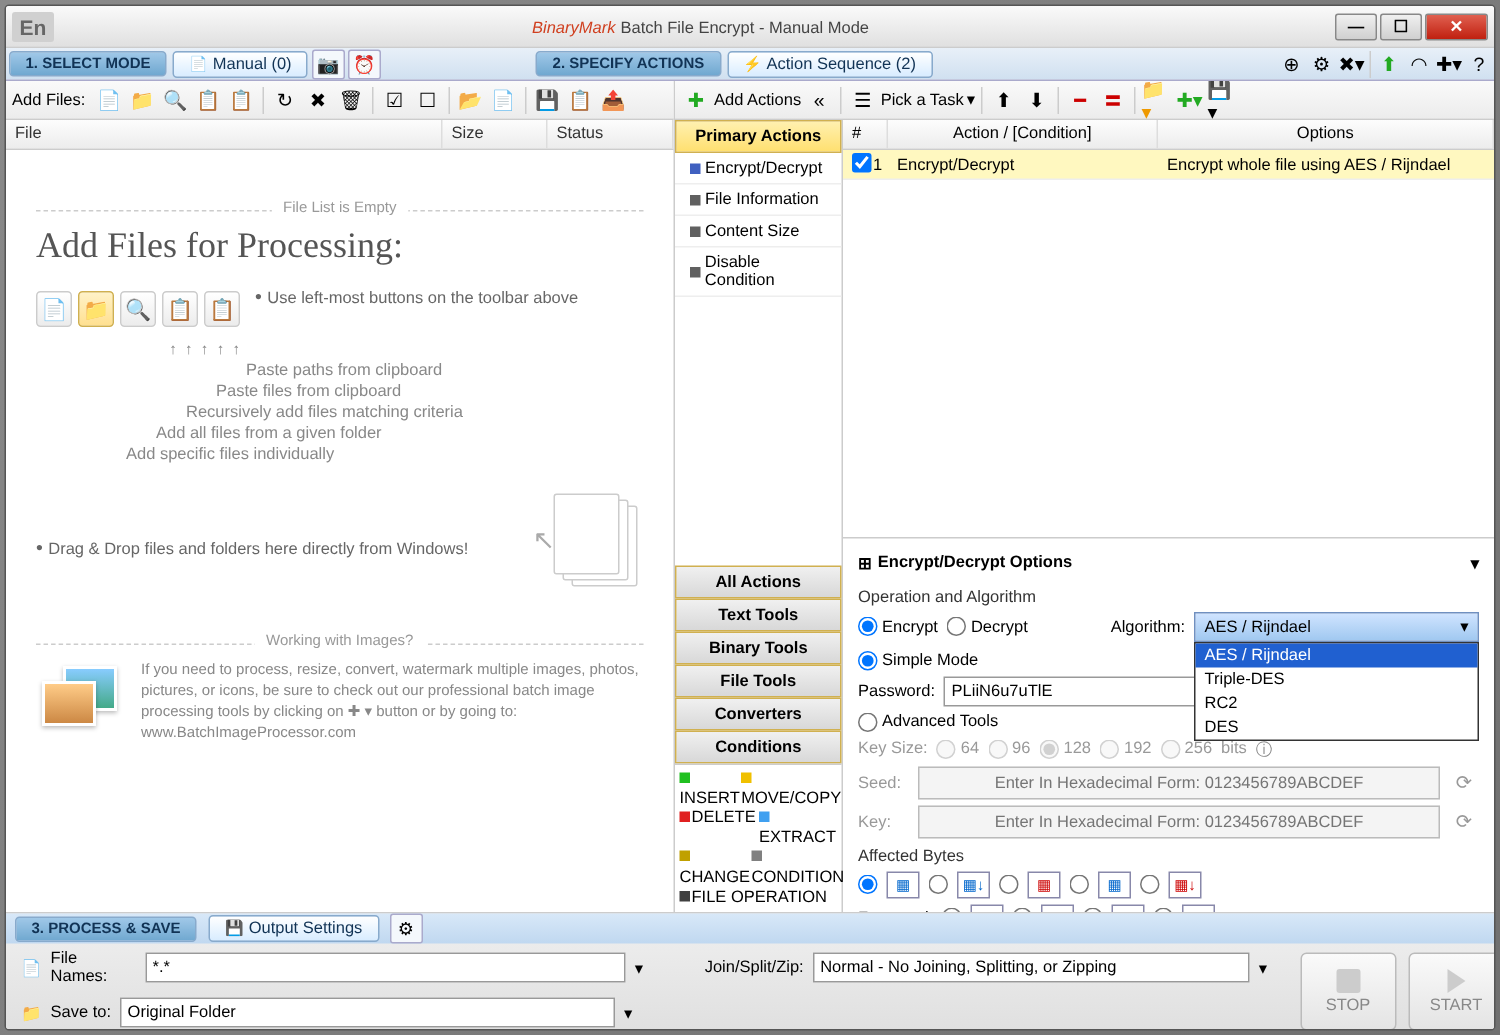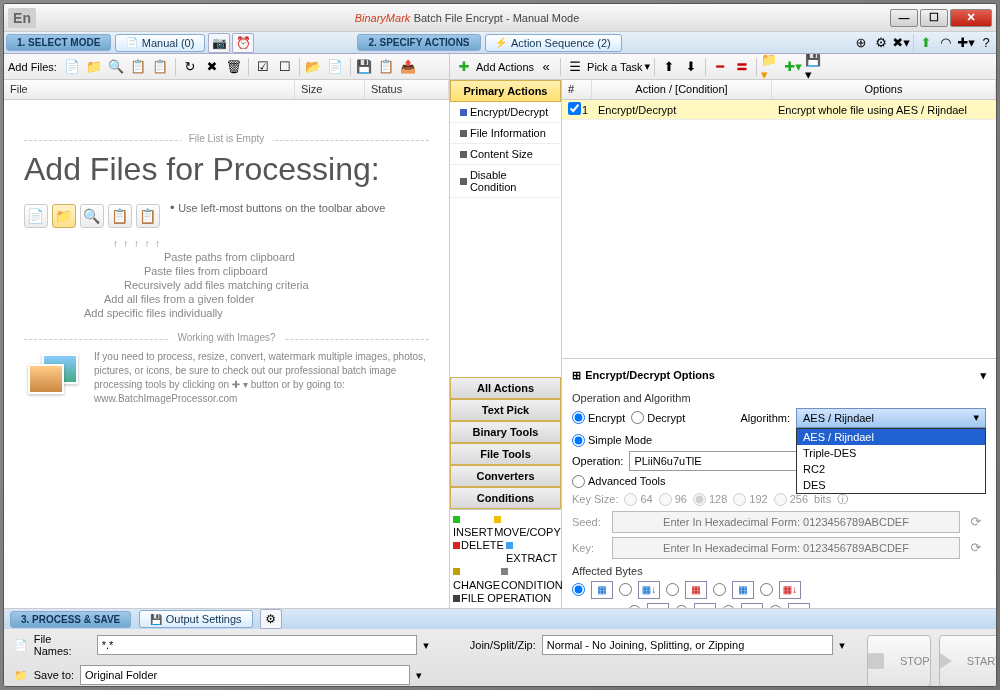--- a/index.html
+++ b/index.html
@@ -30,21 +30,21 @@
 
 .toolbar { height: 26px; background: linear-gradient(#fafafa,#ececec); border-bottom: 1px solid #ccc; display: flex; align-items: center; padding: 0 4px; gap: 2px; }
 .toolbar .lbl { margin-right: 4px; }
 .tb-ic { width: 20px; height: 20px; display: flex; align-items: center; justify-content: center; cursor: pointer; border-radius: 2px; font-size: 13px; }
 .sep { width: 1px; height: 18px; background: #ccc; margin: 0 2px; }
 
 .listhead { height: 20px; background: linear-gradient(#fdfdfd,#ececec); border-bottom: 1px solid #ccc; display: flex; }
 .listhead > div { padding: 3px 6px; border-right: 1px solid #ddd; color: #333; }
 
 .emptyarea { flex: 1; padding: 30px 20px; color: #666; position: relative; }
-.emptyarea h1 { font-size: 32px; color: #555; font-weight: 300; margin: 6px 0; }
+.emptyarea h1 { font-size: 24px; color: #555; font-weight: 300; margin: 6px 0; font-family: Liberation Serif, serif; }
 .emptyline { font-size: 11px; color: #888; margin: 2px 0; }
 .hintbtns { display: flex; gap: 4px; margin: 10px 0; }
 .hintbtn { width: 24px; height: 24px; border: 1px solid #ccc; border-radius: 3px; display: flex; align-items: center; justify-content: center; background: linear-gradient(#fff,#ececec); font-size: 14px; }
 .hintbtn.hl { background: linear-gradient(#fff2c8,#ffe090); border-color: #d0b050; }
 .dashline { border-top: 1px dashed #ccc; margin: 10px 0; position: relative; }
 .dashline span { position: absolute; left: 50%; transform: translateX(-50%); top: -8px; background: #fff; padding: 0 8px; color: #999; font-size: 10px; }
 
 .actionsidebar { width: 112px; background: #fff; border-right: 1px solid #ccc; display: flex; flex-direction: column; font-size: 10px; }
 .actcat { padding: 4px 6px; border-bottom: 1px solid #eee; cursor: pointer; display: flex; align-items: center; gap: 3px; }
 .actcat.hdr { background: linear-gradient(#fff0b0,#ffe070); font-weight: bold; text-align: left; justify-content: center; border: 1px solid #d0b050; }
@@ -73,21 +73,21 @@
 .ddlist > div { padding: 2px 6px; cursor: pointer; }
 .ddlist > div.sel { background: #2060d0; color: #fff; }
 .disabled { color: #999; }
 .hexin { border: 1px solid #bbb; background: #f4f4f4; padding: 3px; flex: 1; text-align: center; color: #999; height: 22px; }
 .affbtn { width: 22px; height: 18px; border: 1px solid #88a; display: flex; align-items: center; justify-content: center; font-size: 10px; cursor: pointer; }
 
 .bottombar { height: 78px; background: linear-gradient(#f0f0f0,#e0e0e0); border-top: 1px solid #ccc; display: flex; flex-direction: column; }
 .bottabs { height: 22px; display: flex; align-items: center; background: linear-gradient(#d8e8f8,#c0d8f0); padding: 0 4px; gap: 4px; }
 .botrow { display: flex; align-items: center; padding: 4px 10px; gap: 6px; }
 .botrow .txtin { width: 330px; }
-.bigbtn { width: 64px; height: 52px; border: 1px solid #bbb; border-radius: 4px; background: linear-gradient(#fafafa,#e4e4e4); display: flex; flex-direction: row; align-items: center; justify-content: space-between; cursor: pointer; color: #888; font-size: 9px; gap: 2px; }
+.bigbtn { width: 64px; height: 52px; border: 1px solid #bbb; border-radius: 4px; background: linear-gradient(#fafafa,#e4e4e4); display: flex; flex-direction: column; align-items: center; justify-content: center; cursor: pointer; color: #888; font-size: 9px; gap: 2px; }
 .bigbtn .tri { width: 0; height: 0; border-left: 12px solid #ccc; border-top: 8px solid transparent; border-bottom: 8px solid transparent; }
 .bigbtn .sq { width: 16px; height: 16px; background: #ccc; border-radius: 2px; }
 
 .arrowtxt { font-size: 10px; color: #888; }
 .docstack { width: 60px; height: 70px; position: relative; margin: 10px auto; }
 .doc { position: absolute; width: 44px; height: 54px; background: #fff; border: 1px solid #ccc; border-radius: 2px; }
 </style>
 </head>
 <body>
 
@@ -169,20 +169,29 @@
             </div>
             <div class="arrowtxt" style="text-align:right">↑ &nbsp;↑ &nbsp;↑ &nbsp;↑ &nbsp;↑</div>
           </div>
           <div style="flex:1;color:#666;font-size:13px;padding-top:6px">• <span>Use left-most buttons on the toolbar above</span></div>
         </div>
         <div class="emptyline" style="padding-left:140px">Paste paths from clipboard</div>
         <div class="emptyline" style="padding-left:120px">Paste files from clipboard</div>
         <div class="emptyline" style="padding-left:100px">Recursively add files matching criteria</div>
         <div class="emptyline" style="padding-left:80px">Add all files from a given folder</div>
         <div class="emptyline" style="padding-left:60px">Add specific files individually</div>
+        <div style="display:flex;align-items:center;gap:10px;margin-top:10px">
+          <div style="color:#666;font-size:13px;flex:1">• <span>Drag &amp; Drop files and folders here directly from Windows!</span></div>
+          <div class="docstack">
+            <div class="doc" style="top:8px;left:12px"></div>
+            <div class="doc" style="top:4px;left:6px"></div>
+            <div class="doc" style="top:0;left:0"></div>
+            <div style="position:absolute;top:20px;left:-14px;font-size:18px;color:#aaa">↖</div>
+          </div>
+        </div>
         <div class="dashline" style="margin-top:20px">
             <span>Working with Images?</span>
           </div>
         <div style="display:flex;gap:10px;margin-top:10px">
           <div style="width:60px;height:50px;position:relative">
             <div style="position:absolute;width:36px;height:30px;border:2px solid #fff;background:linear-gradient(#8cf,#4a8);top:4px;left:18px;box-shadow:0 1px 3px #0004"></div>
             <div style="position:absolute;width:36px;height:30px;border:2px solid #fff;background:linear-gradient(#fc8,#c84);top:14px;left:4px;box-shadow:0 1px 3px #0004"></div>
           </div>
           <div style="flex:1;color:#888;font-size:10px;line-height:1.4">If you need to process, resize, convert, watermark multiple images, photos, pictures, or icons, be sure to check out our professional batch image processing tools by clicking on ✚ ▾ button or by going to: www.BatchImageProcessor.com</div>
         </div>
@@ -223,21 +232,21 @@
           <div class="actcat sub">
               <span class="sq" style="background:#606060"></span>
               <span>Content Size</span>
             </div>
           <div class="actcat sub">
               <span class="sq" style="background:#606060"></span>
               <span>Disable Condition</span>
             </div>
           <div style="flex:1"></div>
           <div class="actcat hdr" style="background:linear-gradient(#f0f0f0,#d8d8d8);font-weight:bold">All Actions</div>
-          <div class="actcat hdr" style="background:linear-gradient(#f0f0f0,#d8d8d8);font-weight:bold">Text Pick</div>
+          <div class="actcat hdr" style="background:linear-gradient(#f0f0f0,#d8d8d8);font-weight:bold">Text Tools</div>
           <div class="actcat hdr" style="background:linear-gradient(#f0f0f0,#d8d8d8);font-weight:bold">Binary Tools</div>
           <div class="actcat hdr" style="background:linear-gradient(#f0f0f0,#d8d8d8);font-weight:bold">File Tools</div>
           <div class="actcat hdr" style="background:linear-gradient(#f0f0f0,#d8d8d8);font-weight:bold">Converters</div>
           <div class="actcat hdr" style="background:linear-gradient(#f0f0f0,#d8d8d8);font-weight:bold">Conditions</div>
           <div class="legend" id="legend">
               <div class="legrow">
                 <span style="flex: 1 1 0%;"><span class="legsq" style="background:#20c020"></span>INSERT</span>
                 <span style="flex: 1 1 0%;"><span class="legsq" style="background:#f0c000"></span>MOVE/COPY</span>
               </div>
               <div class="legrow">
@@ -295,21 +304,21 @@
                 </div>
               </div>
             </div>
             <div class="optrow">
               <label>
                   <input type="radio" checked="" style=""> 
                   <span>Simple Mode</span>
                 </label>
             </div>
             <div class="optrow">
-              <span>Operation:</span>
+              <span>Password:</span>
               <input class="txtin" style="flex: 1 1 0%;" value="PLiiN6u7uTlE">
               <div class="tb-ic" style="border:1px solid #8a4;background:#dfc">⟳</div>
             </div>
             <div class="optrow">
               <label>
                   <input type="radio" style=""> 
                   <span>Advanced Tools</span>
                 </label>
             </div>
             <div class="optrow disabled">

